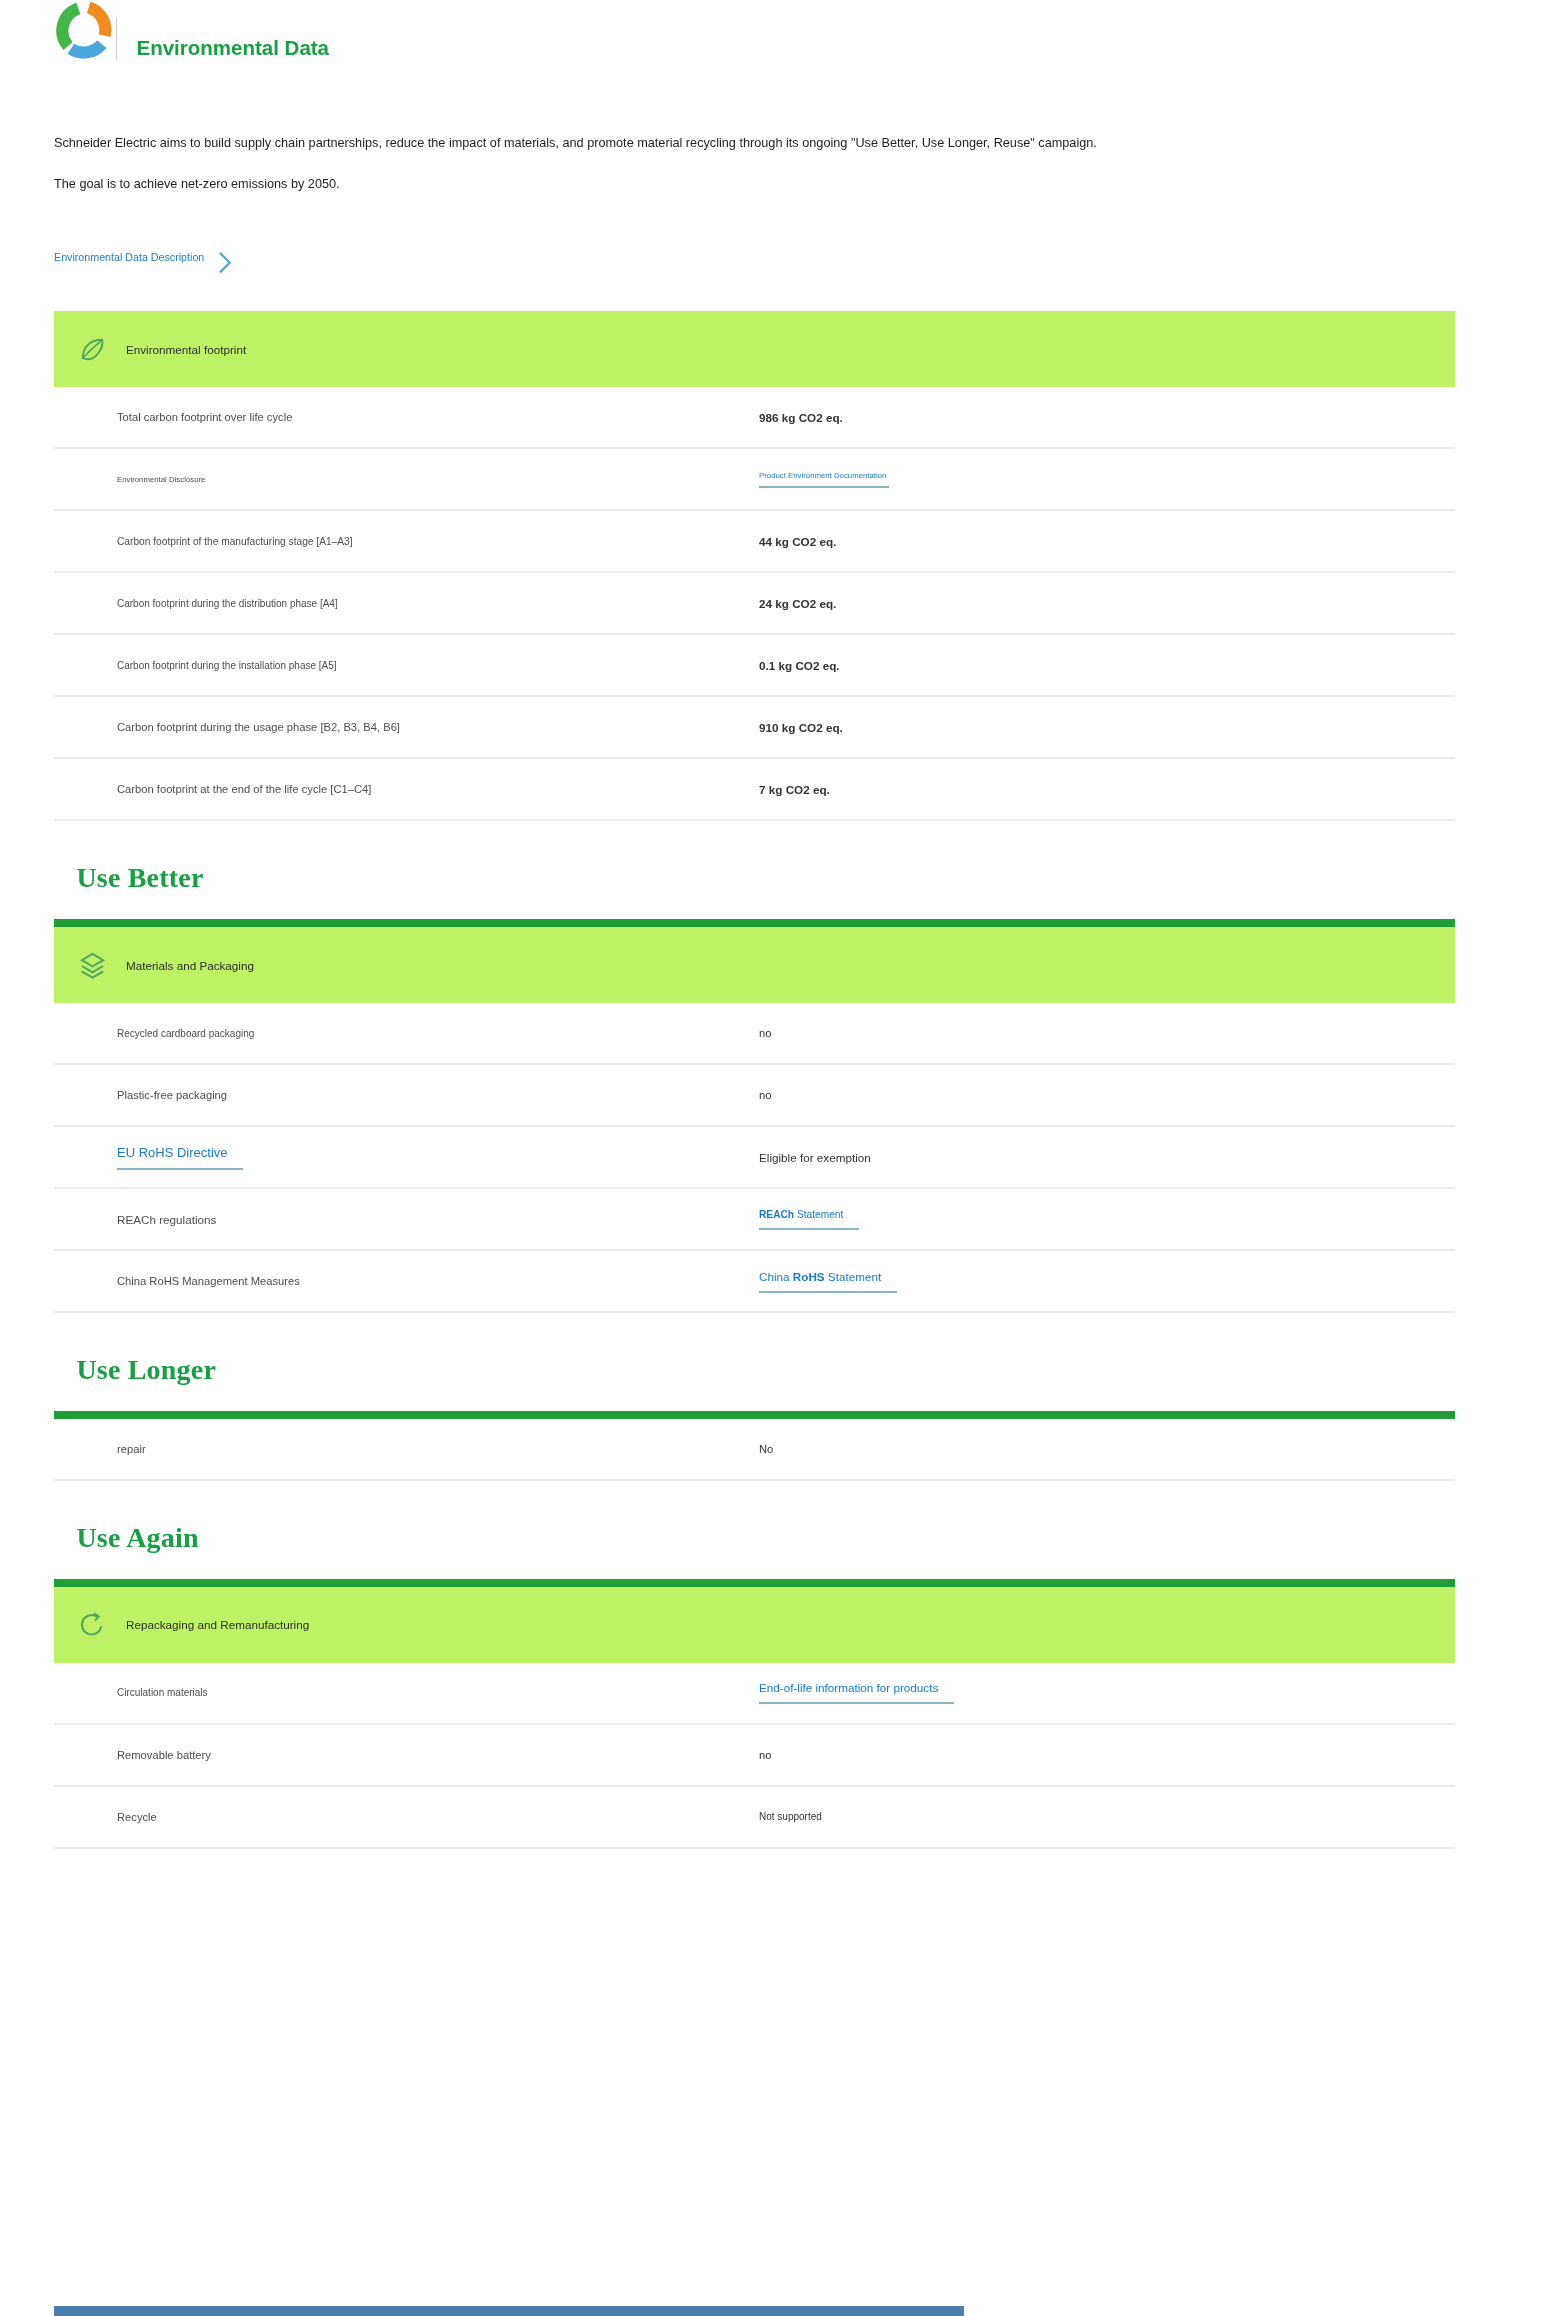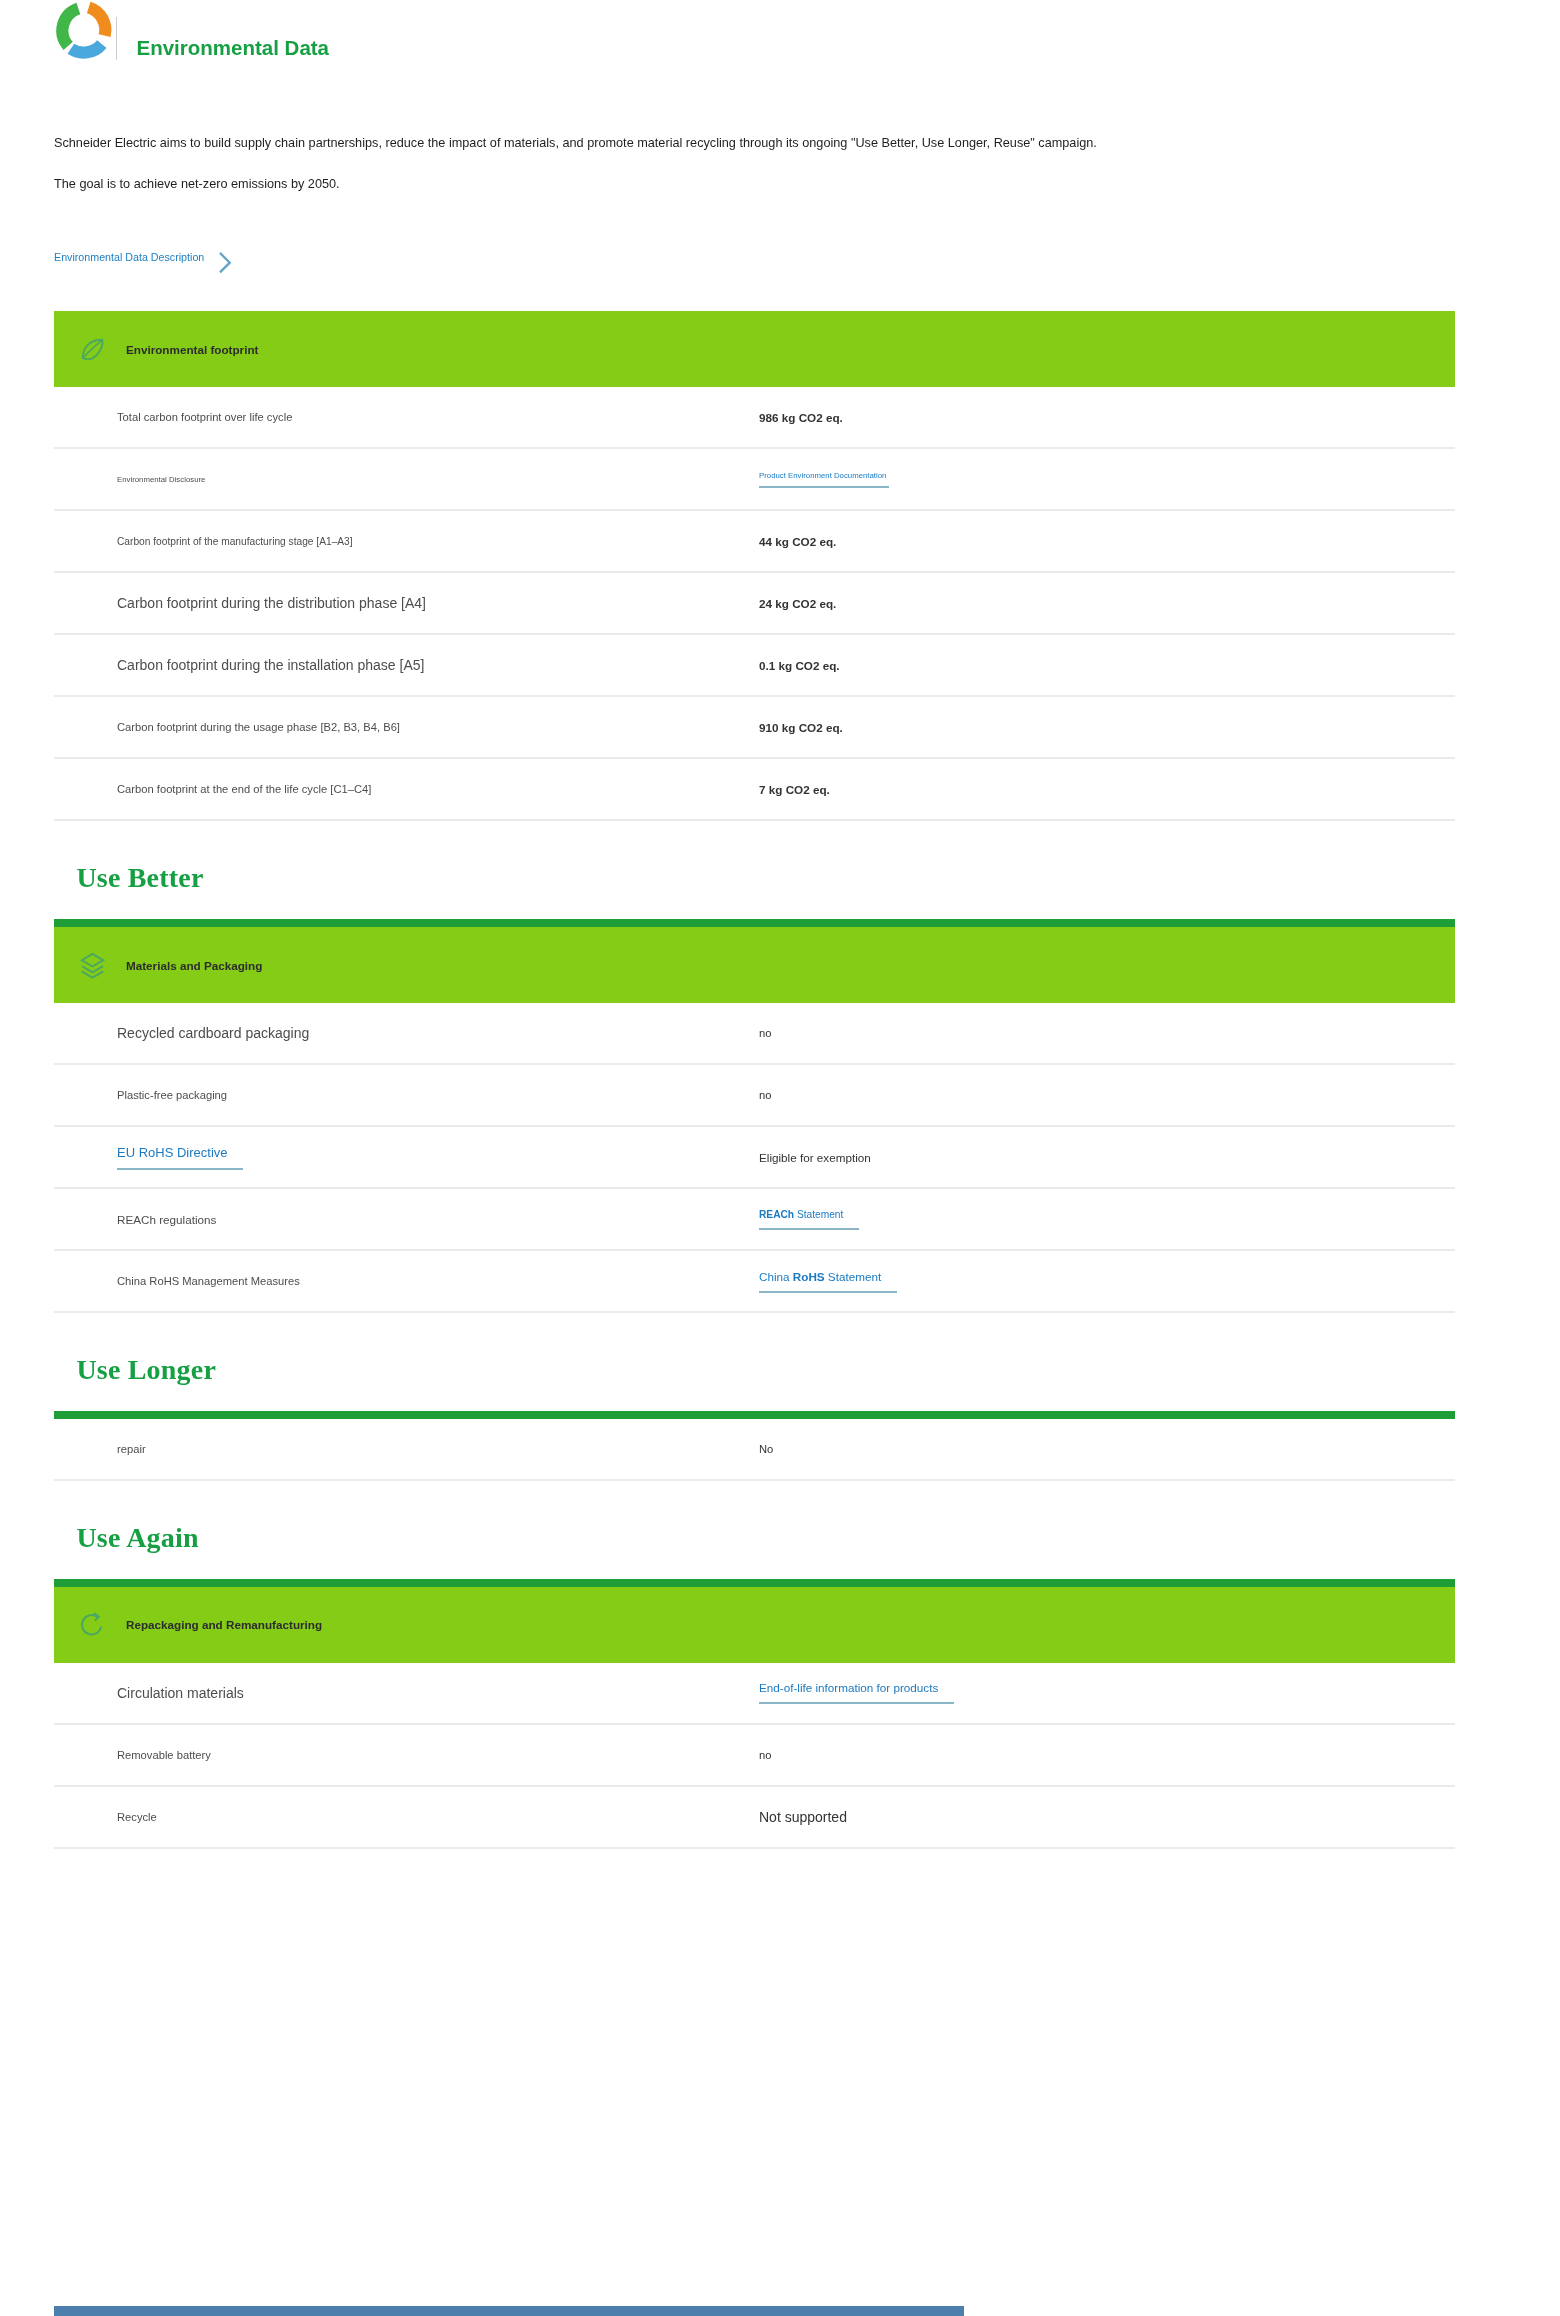--- a/index.html
+++ b/index.html
@@ -26,25 +26,24 @@
 
   
   .desc-link { margin-top:60px; display:flex; align-items:flex-start; cursor:pointer; width:max-content; }
   .desc-link span { font-size:10.7px; color:#1d7fc3; }
   .desc-link svg { margin-left:13.7px; }
 
   
   .section-head {
     margin-top:0;
     height:76px;
-    background:#84cc16;
+    background:#bef264;
     display:flex;
     align-items:center;
     padding-left:23.4px;
-    font-weight:bold;
   }
   .section-head .icon { width:31px; height:31px; flex:0 0 auto; }
   .section-head .sh-label { margin-left:17.6px; font-size:11.7px; color:#2d2d2d; }
   .mt38 { margin-top:37px; }
 
   
   .green-bar { height:7.8px; background:#1f9e38; }
 
   
   .big-heading {
@@ -52,21 +51,21 @@
     margin:41px 0 25px 22.4px; letter-spacing:0.2px;font-family:Liberation Serif, serif;
   }
 
   
   .row { height:62px; display:flex; align-items:center; border-bottom:2.9px solid #ebebeb; background:#fff; }
   .row .label { width:705px; padding-left:63px; color:#4d4d4d; }
   .row .value { flex:1; color:#333; }
   .bold { font-weight:bold; }
 
   .sz-xs  { font-size:7.8px; }
-  .sz-xs2 { font-size:14px; }
+  .sz-xs2 { font-size:10px; }
   .sz-s   { font-size:10.2px; }
   .sz-m   { font-size:11.2px; }
   .sz-l   { font-size:13px; }
   .sz-v   { font-size:11.7px; }
 
   
   .blue-link { color:#1b7ac2; text-decoration:none; cursor:pointer; display:inline-block; }
   .ulink { border-bottom:2px solid #8ab6c8; padding:0 15.6px 7.8px 0; }
   .ulink.tight { padding-right:2.9px; padding-bottom:5.9px; }
 

